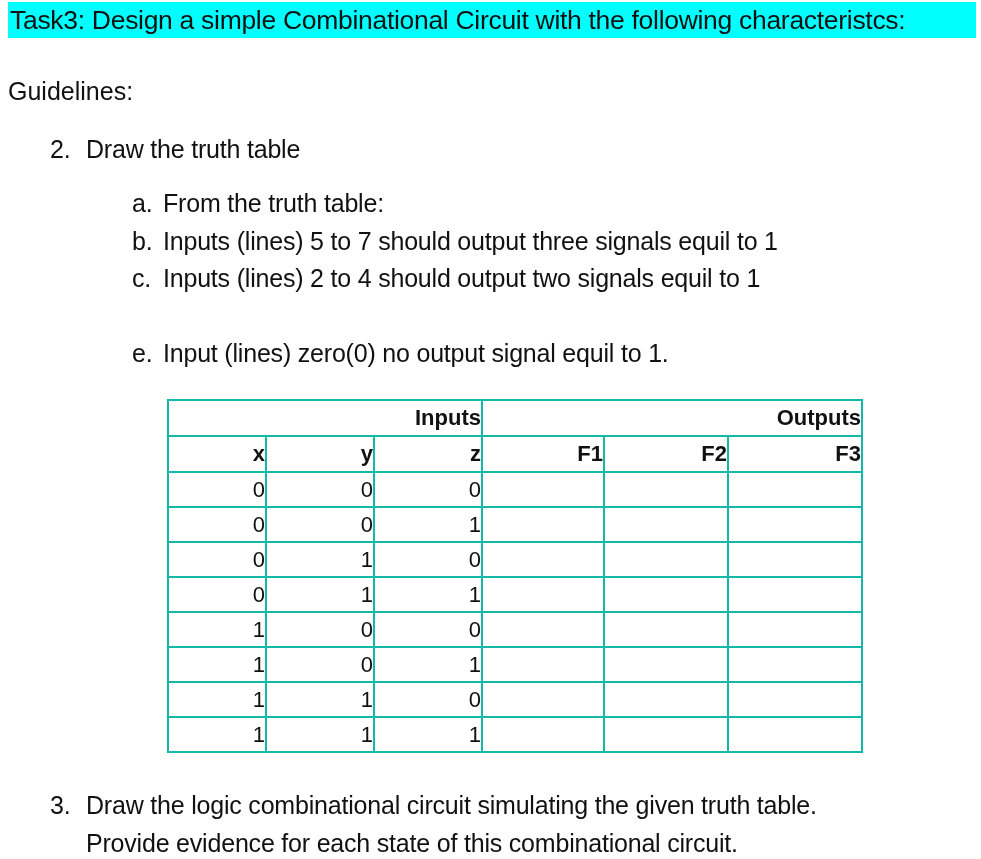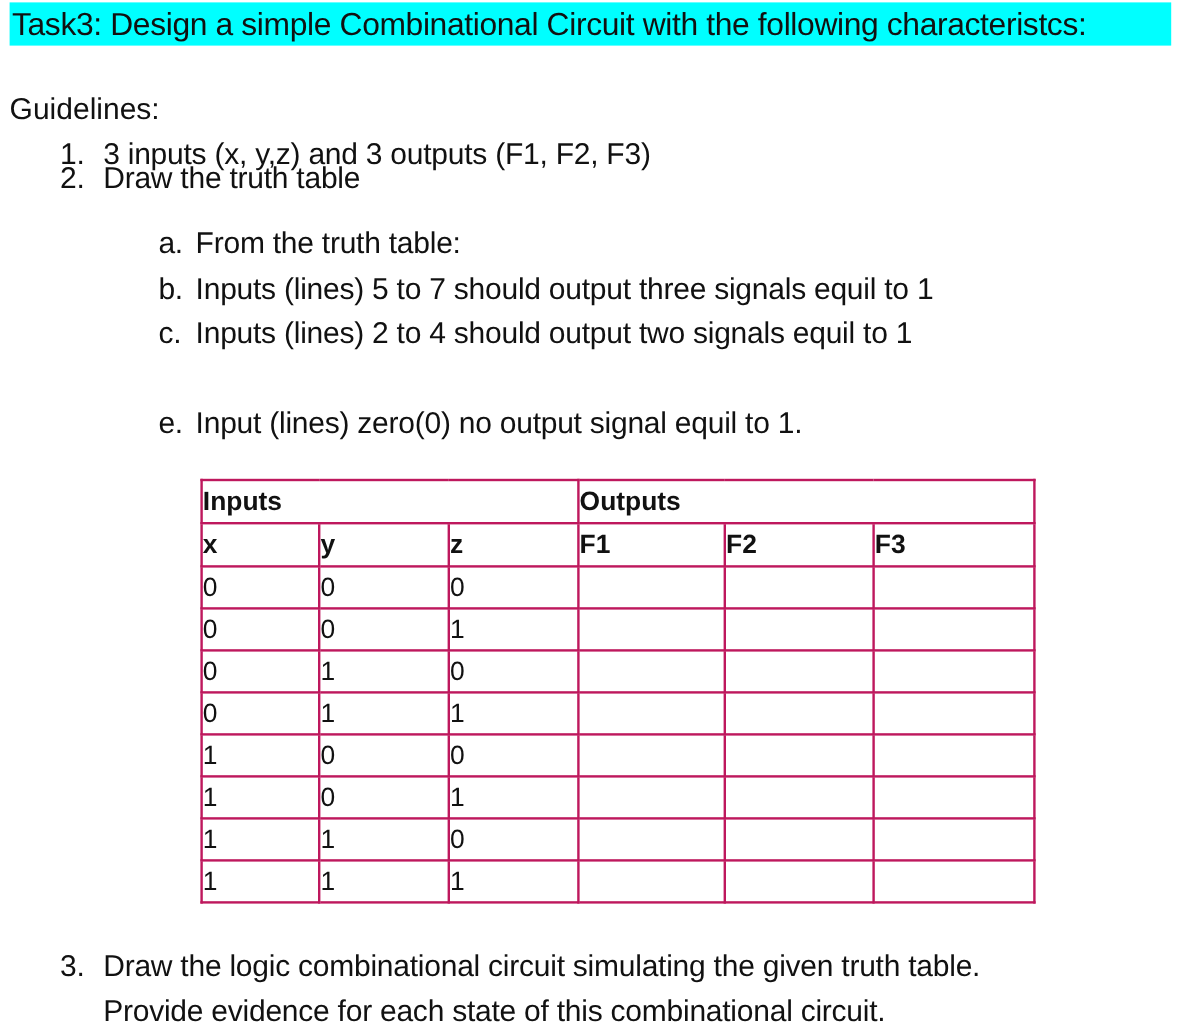--- a/index.html
+++ b/index.html
@@ -8,35 +8,32 @@
     .doc { position:absolute; left:0; top:0; width:945px; height:859px; }
     .title { position:absolute; left:8px; top:2px; width:966px; height:36px;
       background:#00ffff; font-size:26.5px; line-height:36px; padding-left:2px;
       white-space:nowrap; letter-spacing:-0.3px; }
     .guide { position:absolute; left:8px; top:74px; font-size:25px; line-height:34px; }
     .line { position:absolute; font-size:25px; line-height:34px; white-space:nowrap; letter-spacing:-0.2px; }
     .num { display:inline-block; width:36px; }
     .let { display:inline-block; width:31px; }
     table.tt { position:absolute; left:167px; top:399px; border-collapse:collapse;
       font-family:"Liberation Sans", sans-serif; }
-    table.tt td, table.tt th { border:2px solid #be185d; text-align:left; padding:0;
+    table.tt td, table.tt th { border:2px solid #14b8a6; text-align:right; padding:0;
       font-size:22px; }
     table.tt th { font-weight:bold; height:34px; }
     table.tt td { height:33px; }
   </style>
 </head>
 <body>
 
 <div class="doc">
   <div class="title">Task3: Design a simple Combinational Circuit with the following characteristcs:</div>
   <div class="guide">Guidelines:</div>
 
-  <div class="line" style="left:50px; top:112px;">
-    <span class="num">1.</span><span>3 inputs (x, y,z) and 3 outputs (F1, F2, F3)</span>
-  </div>
   <div class="line" style="left:50px; top:132px;">
     <span class="num">2.</span><span>Draw the truth table</span>
   </div>
 
   <div class="line" style="left:132px; top:186px;">
     <span class="let">a.</span><span>From the truth table:</span>
   </div>
   <div class="line" style="left:132px; top:224px;">
     <span class="let">b.</span><span>Inputs (lines) 5 to 7 should output three signals equil to 1</span>
   </div>

